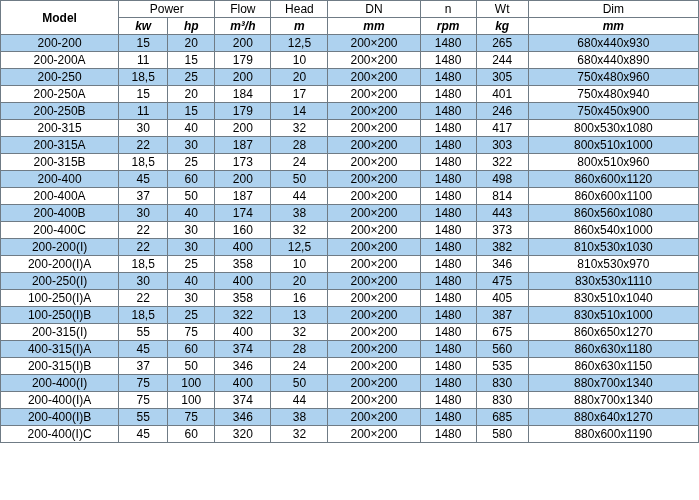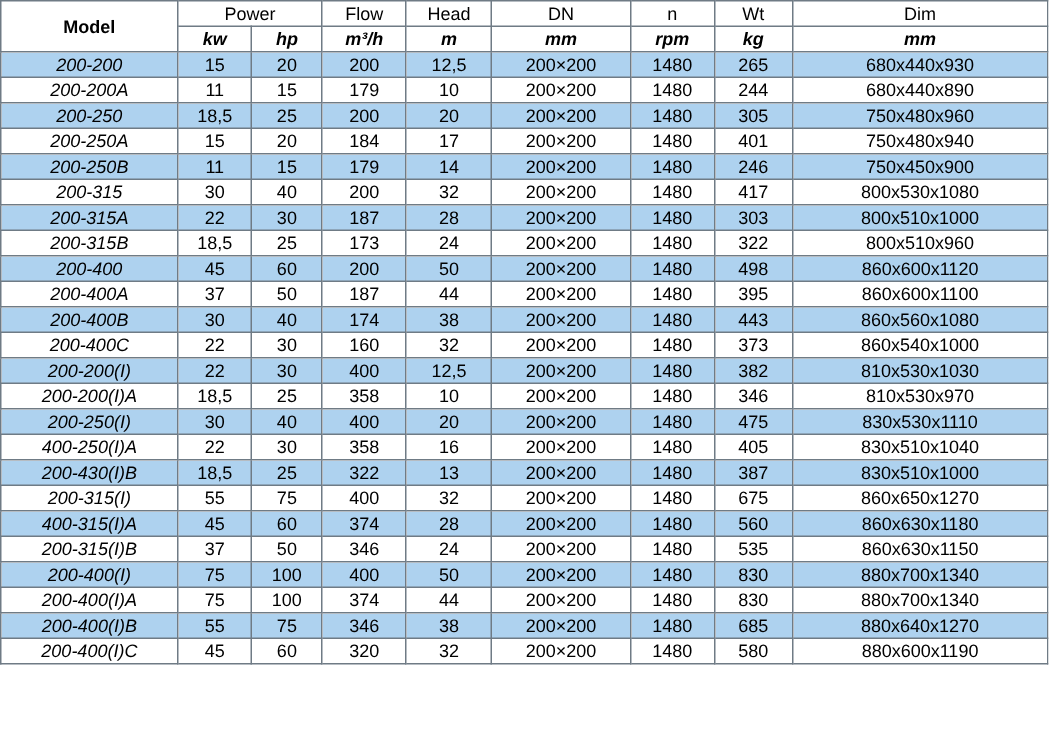--- a/index.html
+++ b/index.html
@@ -54,21 +54,20 @@
   }
   tbody tr.alt td {
     background: #aed2ef;
   }
   tbody tr.plain td {
     background: #ffffff;
   }
   td.model-cell {
     text-align: left;
     padding-left: 5px;
-    font-style: italic;
   }
   
   col.c-model { width: 118px; }
   col.c-kw    { width: 49px; }
   col.c-hp    { width: 47px; }
   col.c-flow  { width: 56px; }
   col.c-head  { width: 57px; }
   col.c-dn    { width: 92px; }
   col.c-n     { width: 56px; }
   col.c-wt    { width: 52px; }
@@ -212,21 +211,21 @@
         <td>860x600x1120</td>
       </tr>
       <tr class="plain">
         <td class="model-cell">200-400A</td>
         <td>37</td>
         <td>50</td>
         <td>187</td>
         <td>44</td>
         <td>200×200</td>
         <td>1480</td>
-        <td>395</td>
+        <td>814</td>
         <td>860x600x1100</td>
       </tr>
       <tr class="alt">
         <td class="model-cell">200-400B</td>
         <td>30</td>
         <td>40</td>
         <td>174</td>
         <td>38</td>
         <td>200×200</td>
         <td>1480</td>
@@ -271,32 +270,32 @@
         <td>30</td>
         <td>40</td>
         <td>400</td>
         <td>20</td>
         <td>200×200</td>
         <td>1480</td>
         <td>475</td>
         <td>830x530x1110</td>
       </tr>
       <tr class="plain">
-        <td class="model-cell">400-250(I)A</td>
+        <td class="model-cell">100-250(I)A</td>
         <td>22</td>
         <td>30</td>
         <td>358</td>
         <td>16</td>
         <td>200×200</td>
         <td>1480</td>
         <td>405</td>
         <td>830x510x1040</td>
       </tr>
       <tr class="alt">
-        <td class="model-cell">200-430(I)B</td>
+        <td class="model-cell">100-250(I)B</td>
         <td>18,5</td>
         <td>25</td>
         <td>322</td>
         <td>13</td>
         <td>200×200</td>
         <td>1480</td>
         <td>387</td>
         <td>830x510x1000</td>
       </tr>
       <tr class="plain">

